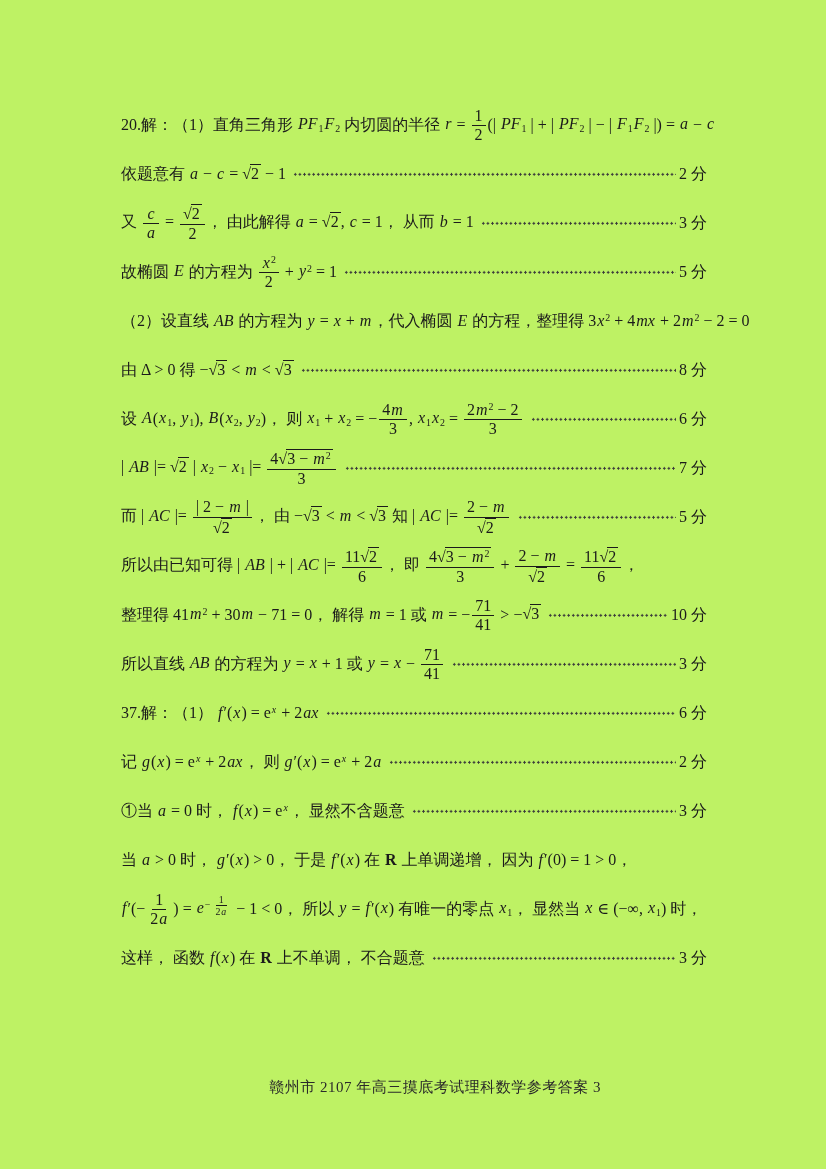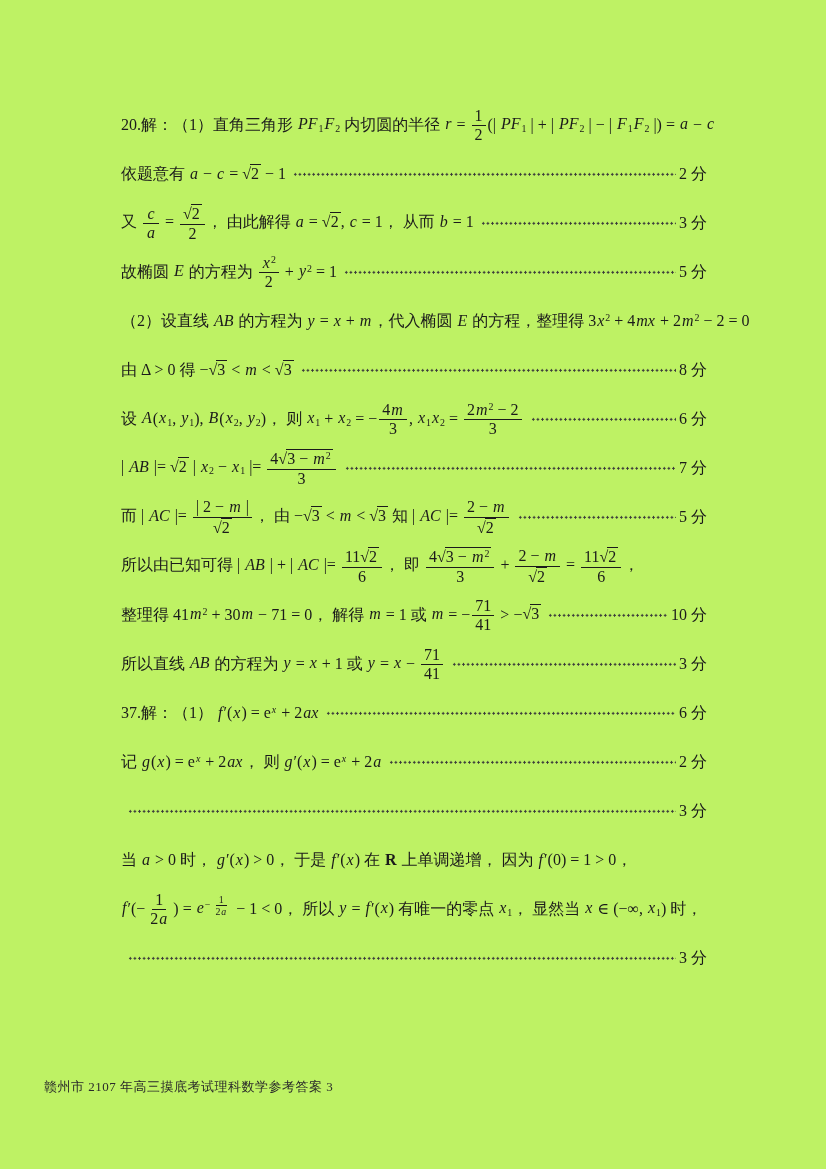--- a/index.html
+++ b/index.html
@@ -27,22 +27,22 @@
   .sqrt{display:inline-block;white-space:nowrap;}
   .rsign{display:inline-block;}
   .rad{display:inline-block;border-top:1px solid #1b1b1b;padding:0 2px 0 1px;margin-left:-1px;}
   .leader{
     flex:1 1 auto;min-width:18px;height:1.05em;margin:0 3px 0 7px;align-self:center;
     background-image:radial-gradient(circle,#3a3a3a 1.05px,transparent 1.35px);
     background-size:4.6px 100%;background-repeat:repeat-x;background-position:0 62%;
   }
   .score{white-space:nowrap;font-size:16px;}
   .footer{
-    position:absolute;left:0;right:0;top:1078px;
-    font-size:13px;color:#2a2a2a;letter-spacing:0.5px;padding-left:44px;
+    position:absolute;left:0;right:0;top:1078px;text-align:center;
+    font-size:15px;color:#2a2a2a;letter-spacing:0.5px;padding-left:44px;
   }
 </style>
 </head>
 <body>
 
 <div class="page">
   <div class="content">
       <div class="line">
         <span class="expr"><span class="t">20.解：（1）直角三角形 </span><span class="mi">PF</span><sub>1</sub><span class="mi">F</span><sub>2</sub><span class="t"> 内切圆的半径 </span><span class="mi">r</span><span class="t"> = </span><span class="frac">
             <span class="num"><span class="t">1</span></span>
@@ -146,34 +146,36 @@
         <span class="expr"><span class="t">37.解：（1） </span><span class="mi">f</span><span class="t">′(</span><span class="mi">x</span><span class="t">) = e</span><sup><span class="mi">x</span></sup><span class="t"> + 2</span><span class="mi">ax</span></span>
         <span class="leader"></span>
         <span class="score">6 分</span>
       </div>
       <div class="line">
         <span class="expr"><span class="t">记 </span><span class="mi">g</span><span class="t">(</span><span class="mi">x</span><span class="t">) = e</span><sup><span class="mi">x</span></sup><span class="t"> + 2</span><span class="mi">ax</span><span class="t">， 则 </span><span class="mi">g</span><span class="t">′(</span><span class="mi">x</span><span class="t">) = e</span><sup><span class="mi">x</span></sup><span class="t"> + 2</span><span class="mi">a</span></span>
         <span class="leader"></span>
         <span class="score">2 分</span>
       </div>
       <div class="line">
+        <span class="expr"><span class="t">①当 </span><span class="mi">a</span><span class="t"> = 0 时， </span><span class="mi">f</span><span class="t">(</span><span class="mi">x</span><span class="t">) = e</span><sup><span class="mi">x</span></sup><span class="t">， 显然不含题意</span></span>
         <span class="leader"></span>
         <span class="score">3 分</span>
       </div>
       <div class="line">
         <span class="expr"><span class="t">当 </span><span class="mi">a</span><span class="t"> &gt; 0 时， </span><span class="mi">g</span><span class="t">′(</span><span class="mi">x</span><span class="t">) &gt; 0， 于是 </span><span class="mi">f</span><span class="t">′(</span><span class="mi">x</span><span class="t">) 在 </span><span class="bb">R</span><span class="t"> 上单调递增， 因为 </span><span class="mi">f</span><span class="t">′(0) = 1 &gt; 0，</span></span>
       </div>
       <div class="line">
         <span class="expr"><span class="mi">f</span><span class="t">′(−</span><span class="frac">
             <span class="num"><span class="t">1</span></span>
             <span class="den"><span class="t">2</span><span class="mi">a</span></span>
           </span><span class="t">) = </span><span class="mi">e</span><sup><span class="t">−</span><span class="frac">
               <span class="num"><span class="t">1</span></span>
               <span class="den"><span class="t">2</span><span class="mi">a</span></span>
             </span></sup><span class="t"> − 1 &lt; 0， 所以 </span><span class="mi">y</span><span class="t"> = </span><span class="mi">f</span><span class="t">′(</span><span class="mi">x</span><span class="t">) 有唯一的零点 </span><span class="mi">x</span><sub>1</sub><span class="t">， 显然当 </span><span class="mi">x</span><span class="t"> ∈ (−∞, </span><span class="mi">x</span><sub>1</sub><span class="t">) 时，</span></span>
       </div>
       <div class="line">
+        <span class="expr"><span class="t">这样， 函数 </span><span class="mi">f</span><span class="t">(</span><span class="mi">x</span><span class="t">) 在 </span><span class="bb">R</span><span class="t"> 上不单调， 不合题意</span></span>
         <span class="leader"></span>
         <span class="score">3 分</span>
       </div>
     </div>
   <div class="footer">赣州市 2107 年高三摸底考试理科数学参考答案 3</div>
 </div>
 
 </body></html>

